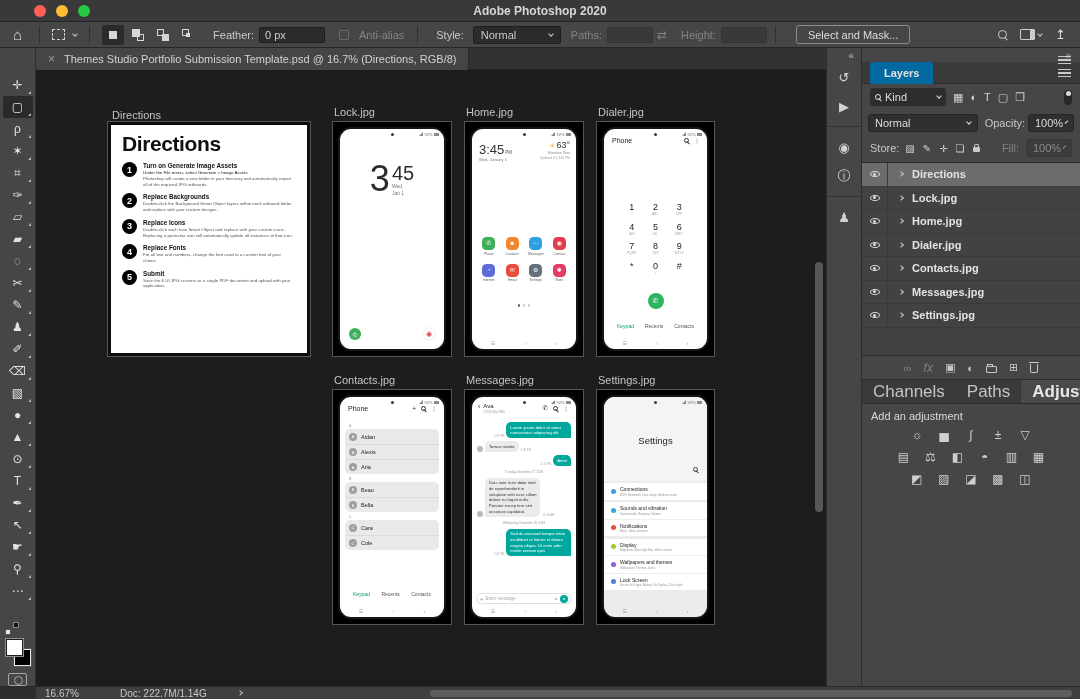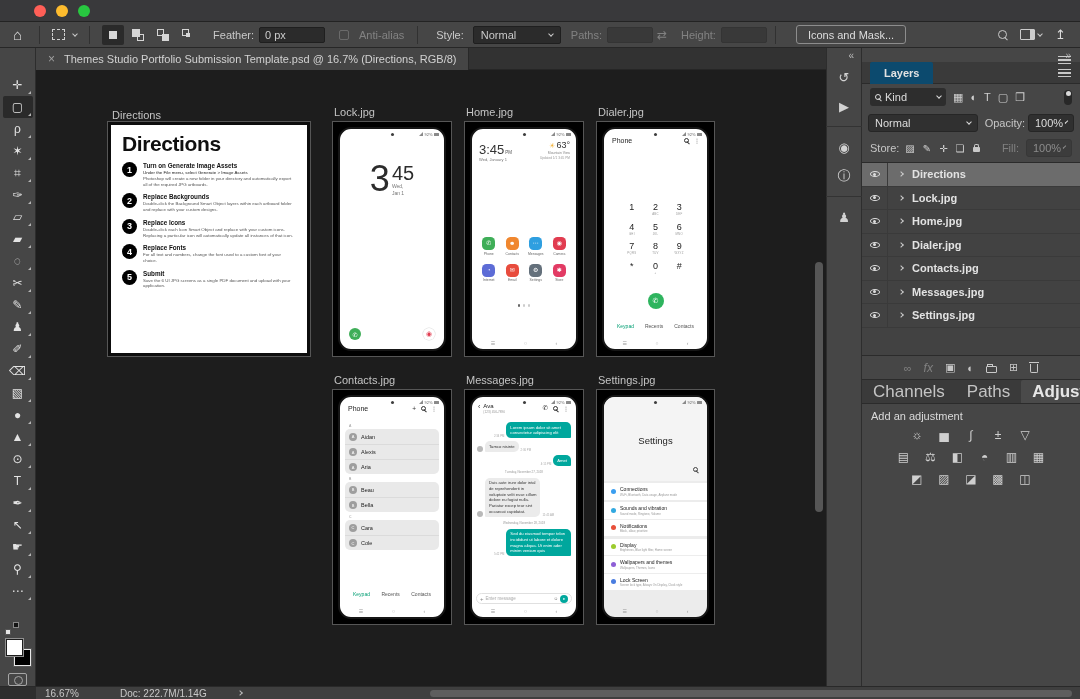--- a/index.html
+++ b/index.html
@@ -177,21 +177,21 @@
   .dock{position:absolute;left:826px;top:48px;width:36px;height:638px;background:#464646;
         border-left:1px solid #2d2d2d;border-right:1px solid #2d2d2d}
   .dcollapse{position:absolute;top:2px;right:7px;font-size:10px;color:#bbb}
   #dockBtns{position:absolute;top:18px;left:0;right:0;display:flex;flex-direction:column;align-items:center;gap:7px}
   .dockbtn{width:26px;height:22px;display:flex;align-items:center;justify-content:center;color:#d2d2d2;font-size:13px}
   .docksep{width:36px;height:1px;background:#333;margin:2px 0}
   
   .rpanel{position:absolute;left:862px;top:48px;width:218px;height:638px;background:#464646}
   .pcollapse{position:absolute;top:2px;right:9px;font-size:10px;color:#bbb}
   .ptabrow{position:absolute;top:14px;left:0;right:0;height:22px;background:#3a3a3a;border-bottom:1px solid #2b2b2b}
-  .ptab{position:absolute;left:8px;top:0;height:22px;background:#0c4a6e;padding:0 14px;display:flex;align-items:center;
+  .ptab{position:absolute;left:8px;top:0;height:22px;background:#0369a1;padding:0 14px;display:flex;align-items:center;
         font-size:11px;color:#e2e2e2;border-radius:2px 2px 0 0;font-weight:bold}
   .burger{position:absolute;right:9px;top:7px;width:13px;height:8px;border-top:1.5px solid #c9c9c9;border-bottom:1.5px solid #c9c9c9}
   .burger::after{content:"";position:absolute;top:50%;left:0;right:0;height:1.5px;margin-top:-.75px;background:#c9c9c9}
   .filterrow{position:absolute;top:36px;left:0;right:0;height:26px;display:flex;align-items:center;padding:0 8px;gap:7px}
   .kindd{width:76px;height:18px;background:#2d2d2d;border-radius:3px;display:flex;align-items:center;padding:0 5px;
          gap:4px;font-size:11px;color:#ddd}
   .kindd .chev{margin-left:auto}
   #filterIcons{display:flex;gap:7px;align-items:center;color:#cfcfcf}
   .ficn{font-size:11px}
   .ftog{margin-left:auto;width:8px;height:15px;border-radius:4px;background:#282828;position:relative}
@@ -251,20 +251,21 @@
 </style>
 </head>
 <body>
 
 <div id="app">
 
   <div class="titlebar">
     <span class="tl red"></span>
     <span class="tl yel"></span>
     <span class="tl grn"></span>
+    <div class="wtitle">Adobe Photoshop 2020</div>
   </div>
 
   <div class="optionsbar">
     <span class="ob-home">⌂</span>
     <span class="obsep"></span>
     <div class="tpd">
       <span class="marqmini"></span>
       <span class="chev"></span>
     </div>
     <span class="obsep"></span>
@@ -309,21 +310,21 @@
     <span class="oblabel dim">Paths:</span>
     <div class="obinput sm dim">
         <span></span>
       </div>
     <span class="dim" style="margin:0 4px;font-size:12px">⇄</span>
     <span class="oblabel dim">Height:</span>
     <div class="obinput sm dim">
         <span></span>
       </div>
     <span class="obsep"></span>
-    <button class="obbtn">Icons and Mask...</button>
+    <button class="obbtn">Select and Mask...</button>
     <div class="obright">
       <span class="mag" style="width:9px;height:9px"></span>
       <span style="display:flex;align-items:center">
         <span class="wsicon"></span>
         <span class="chev"></span>
       </span>
       <span class="share">↥</span>
     </div>
   </div>
 

